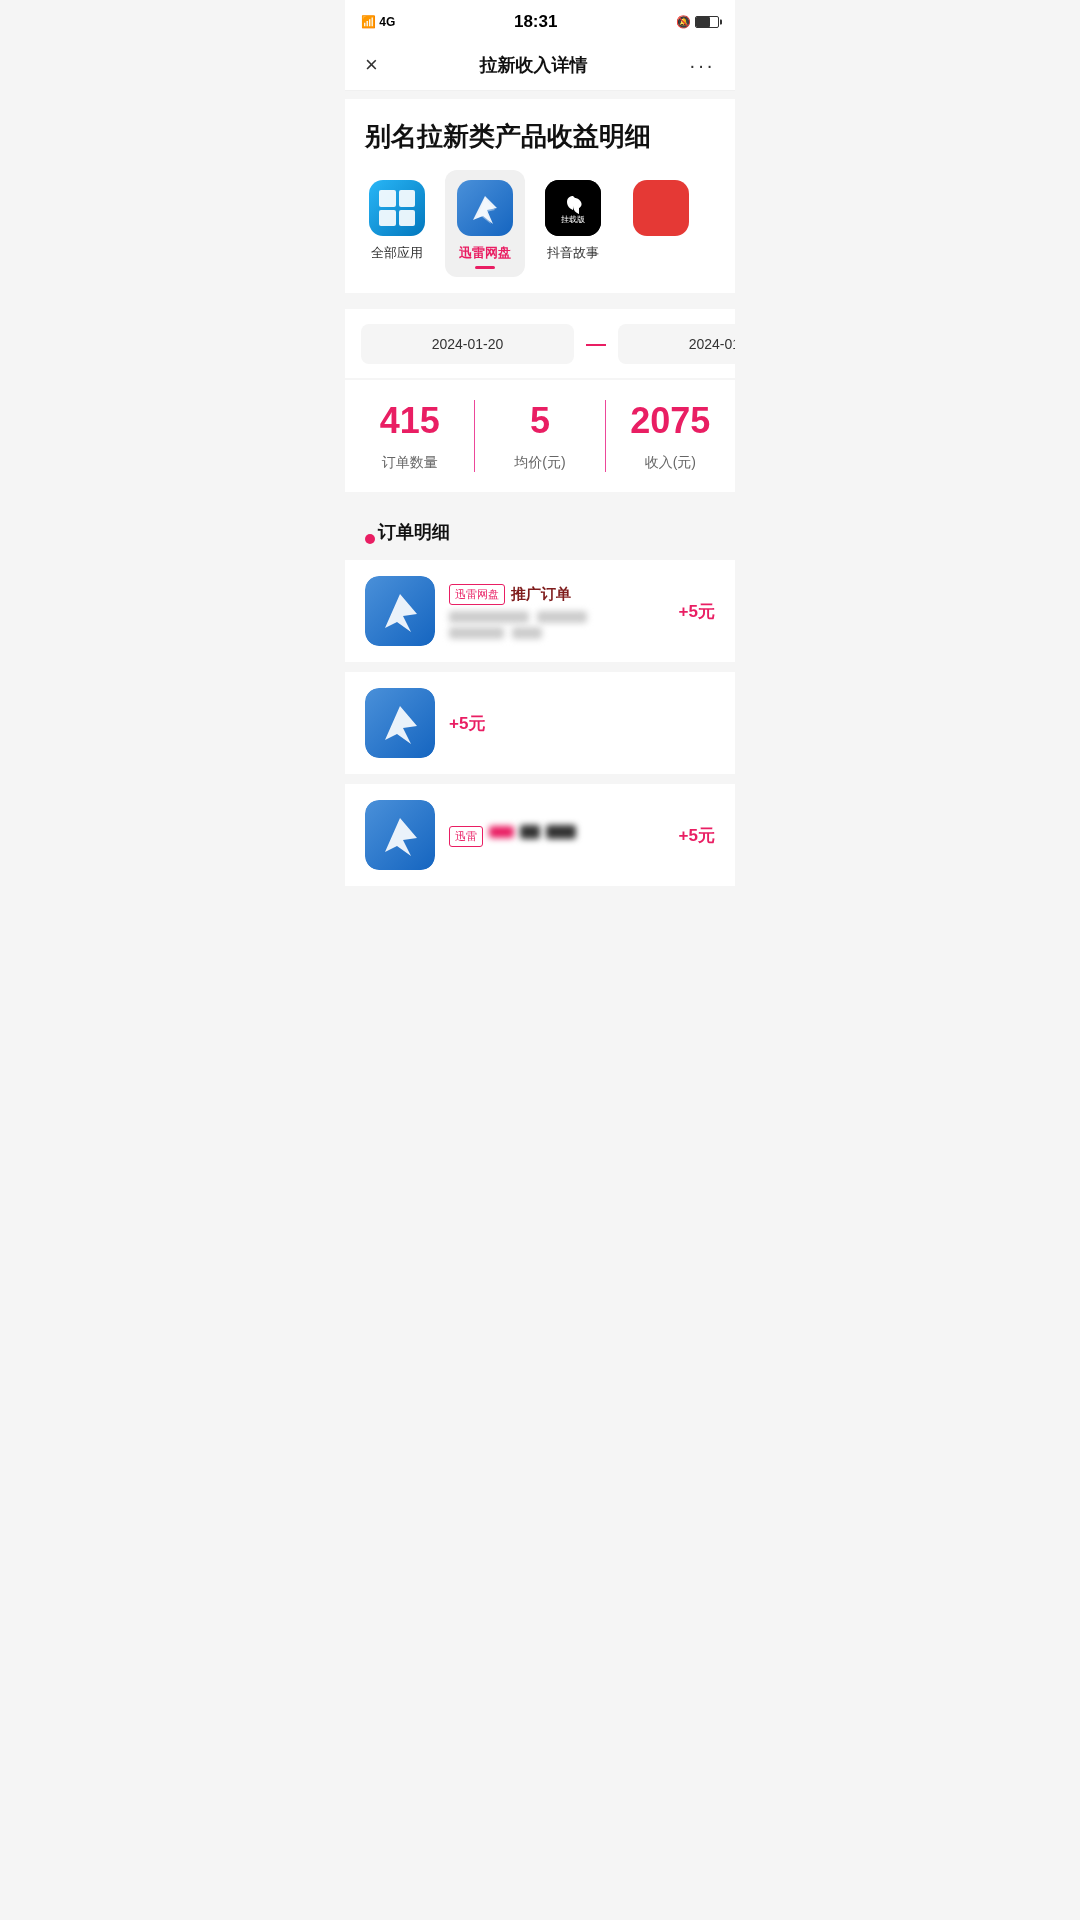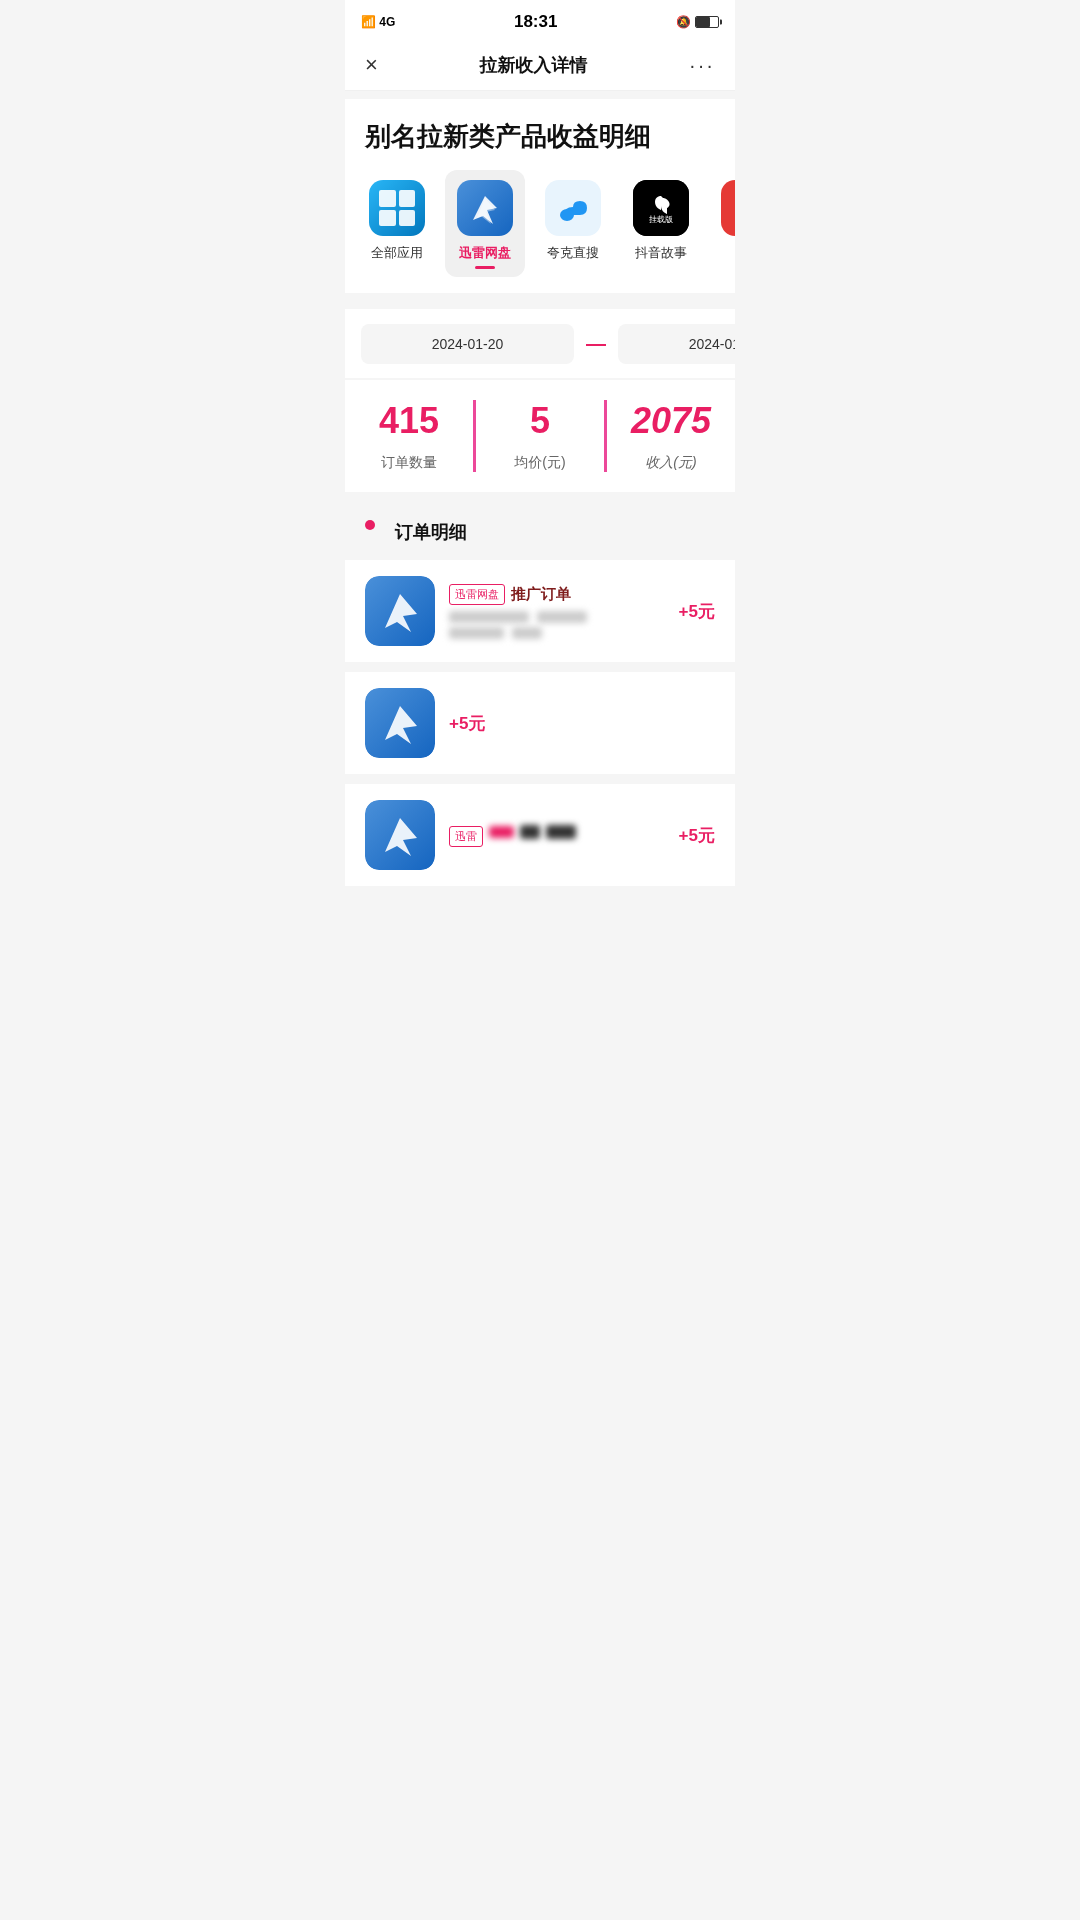--- a/index.html
+++ b/index.html
@@ -139,32 +139,32 @@
 
     
     .stats-row {
       background: #fff;
       display: flex;
       margin-top: 2px;
       padding: 20px 0;
     }
     .stat-item {
       flex: 1; text-align: center;
-      border-right: 3px solid #ec4899;
-    }
-    .stat-item:last-child { border-right: none; font-style: italic; }
+      border-right: 1px solid #ec4899;
+    }
+    .stat-item:last-child { border-right: none; }
     .stat-value {
       font-size: 36px; font-weight: 800; color: #e91e63; margin-bottom: 8px;
     }
     .stat-label { font-size: 14px; color: #666; margin-top: 12px; }
 
     
     .order-section {
       padding: 20px 20px 8px;
-      display: flex; align-items: flex-start; gap: 20px;
+      display: flex; align-items: flex-end; gap: 3px;
     }
     .order-dot { width: 10px; height: 10px; background: #e91e63; border-radius: 50%; }
     .order-title { font-size: 18px; font-weight: 700; color: #111; }
 
     
     .order-list { padding: 0 0 20px; }
     .order-item {
       background: #fff;
       display: flex;
       align-items: center;
@@ -277,31 +277,20 @@
         <svg width="40" height="40" viewBox="0 0 40 40" fill="none">
           <path d="M8 32 L20 8 L32 20 L22 22 L28 36 L18 28 Z" fill="white" opacity="0.9"></path>
           <path d="M12 30 L20 10 L30 22 L21 24 L26 36 L16 28 Z" fill="rgba(255,255,255,0.4)"></path>
         </svg>
       </div>
     </div>
     <span class="app-tab-label">迅雷网盘</span>
     <div class="active-dot"></div>
   </div>
 
-  <div class="app-tab">
-    <div class="app-tab-icon" style="padding:0;">
-      <div class="kuake-bg">
-        <svg width="38" height="38" viewBox="0 0 38 38">
-          <path d="M10 26 Q10 18 19 18 Q19 12 26 12 Q33 12 33 19 Q33 26 26 26 Z" fill="#2196f3"></path>
-          <ellipse cx="13" cy="26" rx="7" ry="6" fill="#2196f3"></ellipse>
-        </svg>
-      </div>
-    </div>
-    <span class="app-tab-label">夸克直搜</span>
-  </div>
 
   <div class="app-tab">
     <div class="app-tab-icon icon-douyin" style="padding:0;">
       <div class="douyin-bg">
 
         <svg width="32" height="32" viewBox="0 0 32 32">
           <path d="M18 6 C18 6 22 6 24 10 C26 14 22 16 22 16 L22 22 C22 22 16 20 16 14 L16 18 C16 18 10 16 10 10 C10 4 16 4 16 4 Z" fill="white"></path>
           <text x="4" y="30" font-size="8" fill="white">挂载版</text>
         </svg>
       </div>

